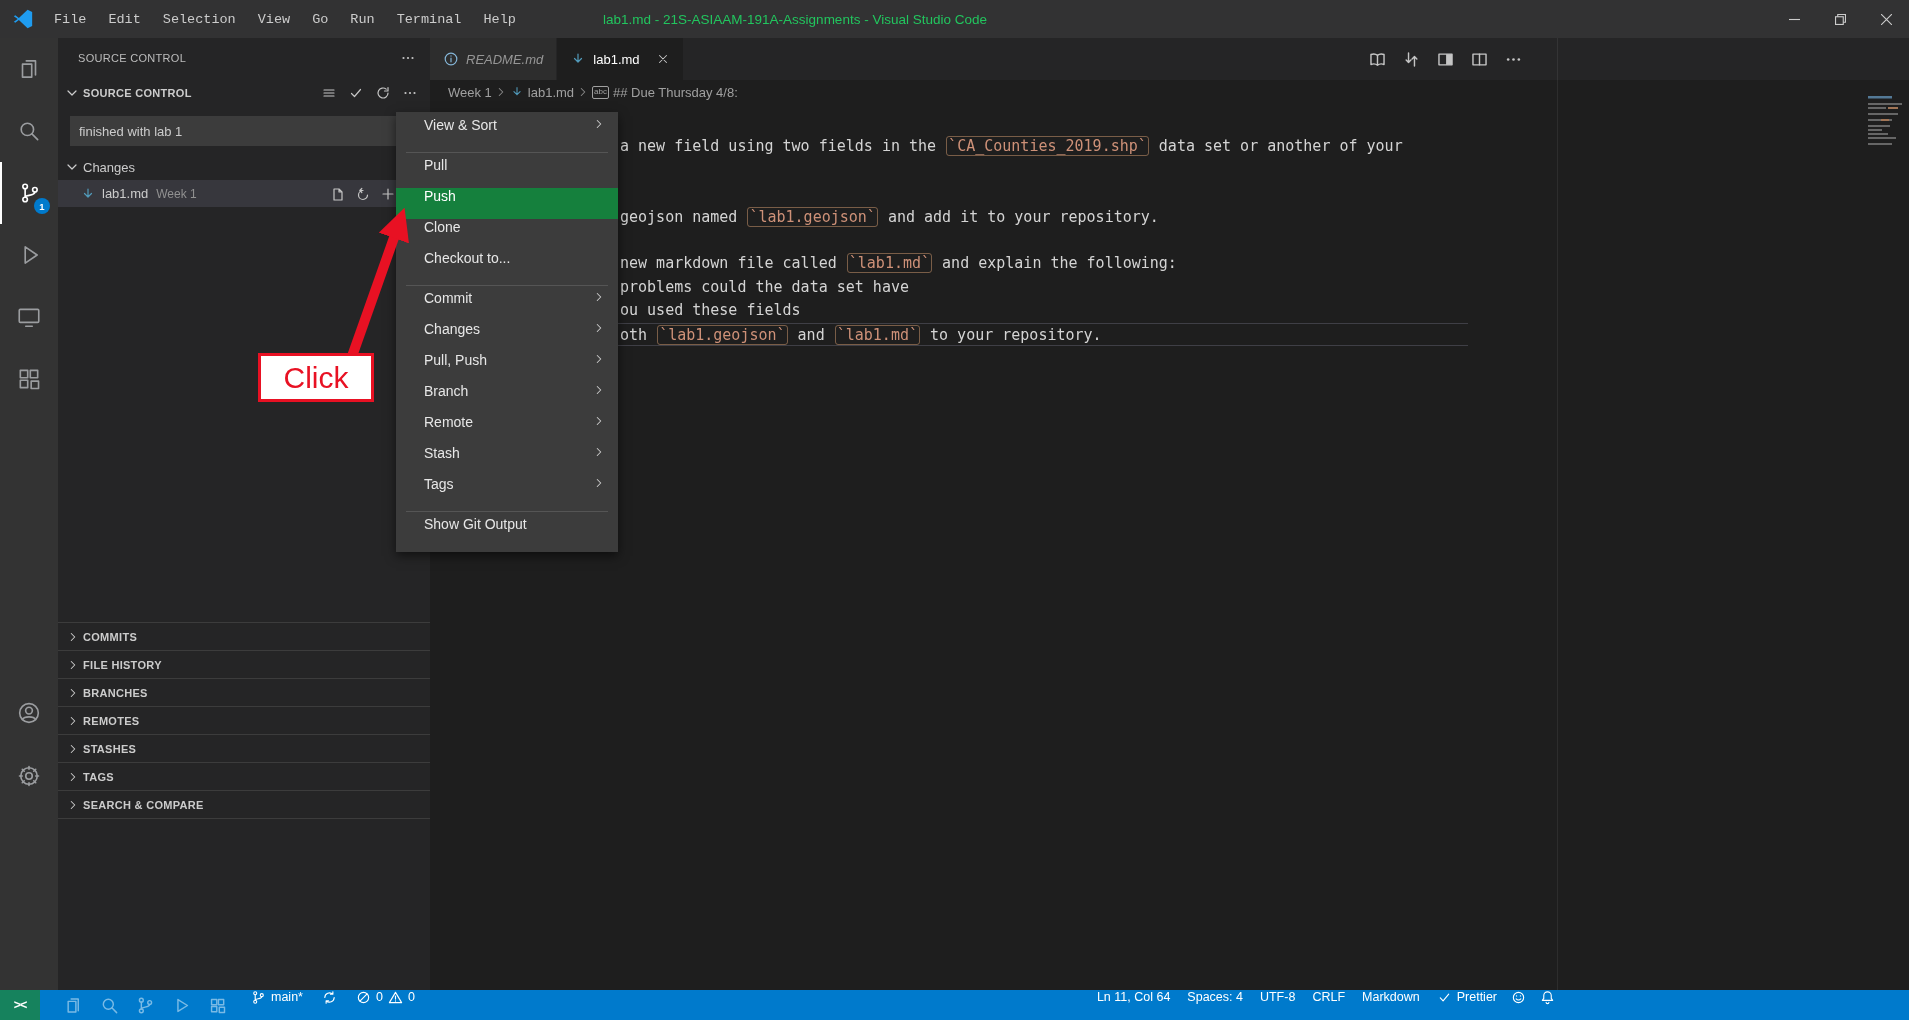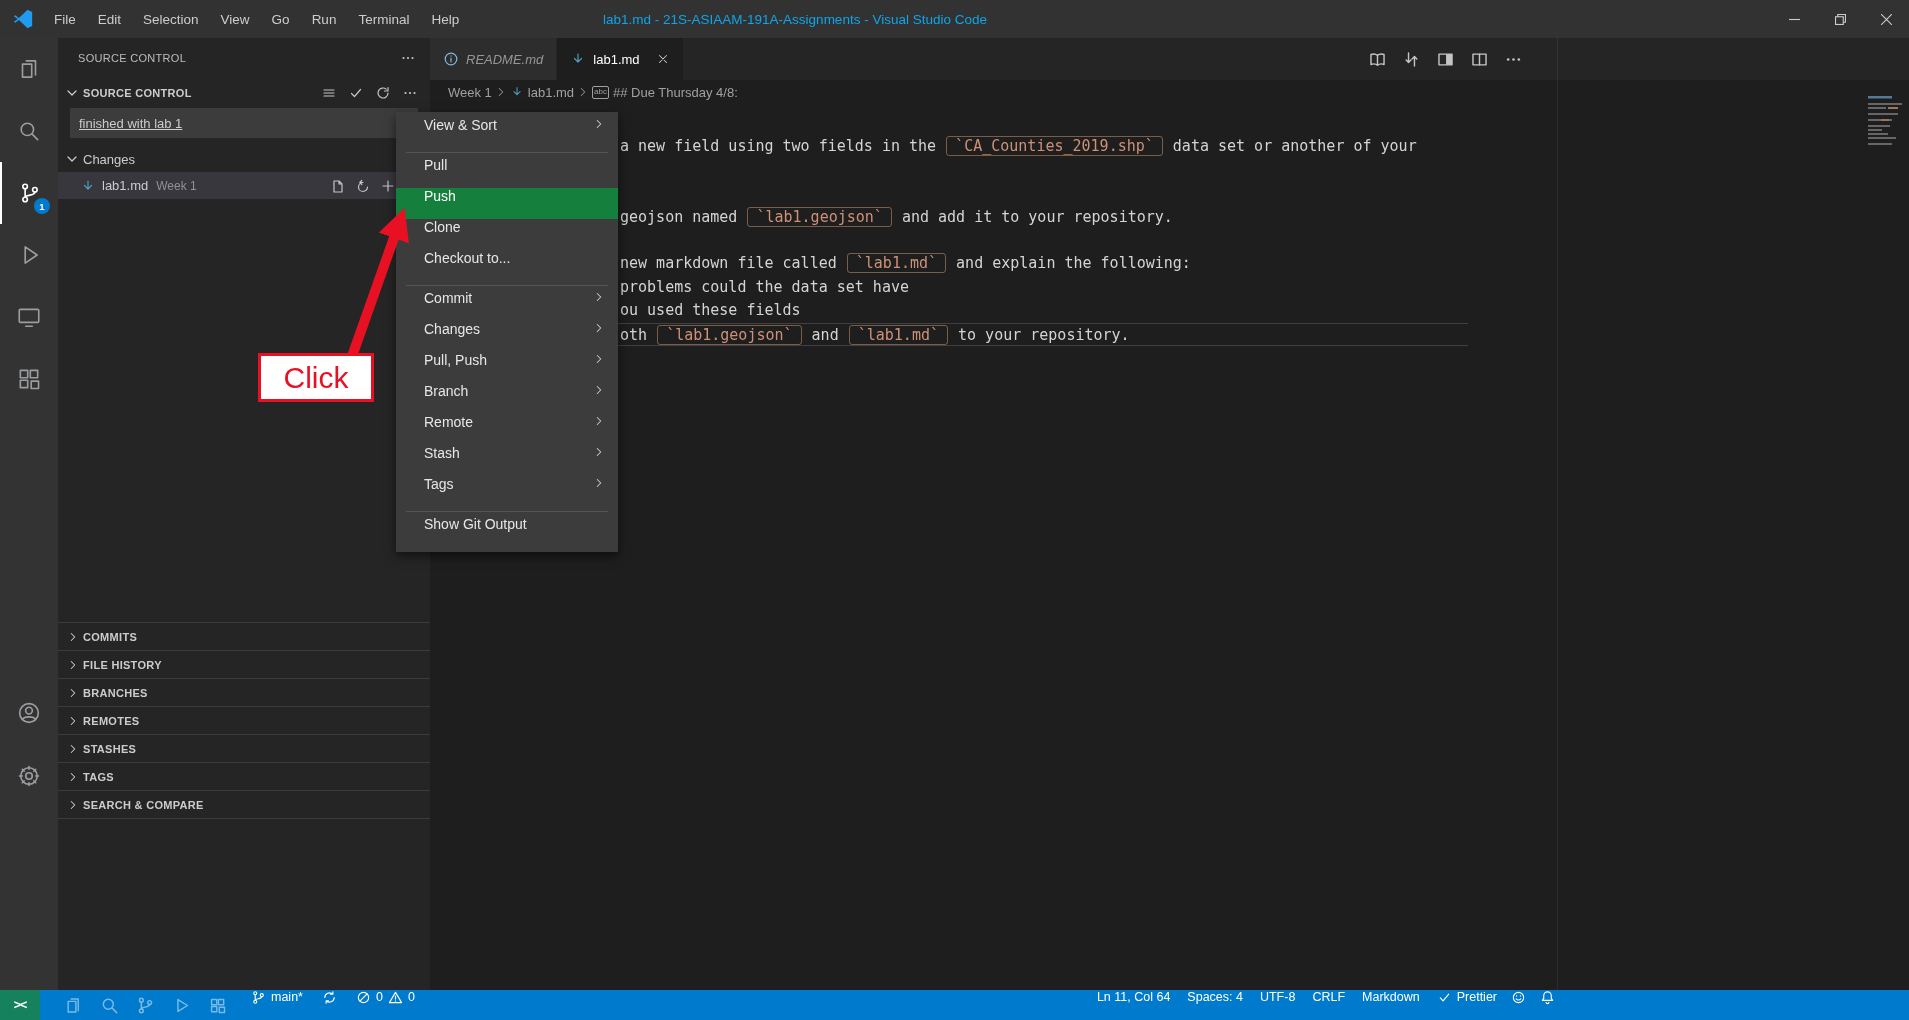--- a/index.html
+++ b/index.html
@@ -5,43 +5,43 @@
   html,body{margin:0;padding:0;}
   body{width:1909px;height:1020px;position:relative;overflow:hidden;background:#1e1e1e;
        font-family:"Liberation Sans",sans-serif;-webkit-font-smoothing:antialiased;}
   .ic{width:16px;height:16px;stroke:currentColor;fill:none;stroke-width:1.2;stroke-linecap:round;stroke-linejoin:round;flex:none;}
   .ic .f{fill:currentColor;stroke:none;}
   .ic24{width:26px;height:26px;stroke:currentColor;fill:none;stroke-width:1.5;stroke-linecap:round;stroke-linejoin:round;}
 
   
   .titlebar{position:absolute;top:0;left:0;right:0;height:38px;background:#323233;display:flex;align-items:center;color:#cccccc;font-size:13.5px;z-index:10;}
   .vscode-logo{width:22px;height:22px;margin:0 9px 0 12px;display:flex;}
-  .menubar{display:flex;height:38px;}
+  .menubar{display:flex;height:38px;font-family:Liberation Mono, monospace;}
   .menu-item{padding:0 11px;height:38px;display:flex;align-items:center;cursor:default;}
-  .window-title{position:absolute;left:560px;width:470px;text-align:center;font-size:13.5px;color:#0ea5e9;white-space:nowrap;}
+  .window-title{position:absolute;left:560px;width:470px;text-align:center;font-size:13.5px;color:#22c55e;white-space:nowrap;}
   .window-controls{margin-left:auto;display:flex;height:38px;}
   .wc{width:46px;height:38px;display:flex;align-items:center;justify-content:center;}
   .wc svg{width:11px;height:11px;stroke:#cccccc;fill:none;stroke-width:1;}
 
   
   .activitybar{position:absolute;left:0;top:38px;width:58px;bottom:30px;background:#333333;z-index:5;}
   .ab-slot{height:62px;display:flex;align-items:center;justify-content:center;color:#9b9da0;position:relative;box-sizing:border-box;}
   .ab-slot.active{color:#ffffff;border-left:2px solid #ffffff;}
   .badge{position:absolute;right:8px;bottom:10px;background:#007acc;color:#fff;border-radius:50%;width:16px;height:16px;font-size:9.5px;display:flex;align-items:center;justify-content:center;font-weight:bold;}
   .ab-slot.account{position:absolute;top:651px;left:0;right:0;height:48px;}
   .ab-slot.settings{position:absolute;top:714px;left:0;right:0;height:48px;}
 
   
   .sidebar{position:absolute;left:58px;top:38px;width:372px;bottom:30px;background:#252526;color:#cccccc;font-size:13px;z-index:5;}
   .pane-header{height:40px;display:flex;align-items:center;padding:0 14px 0 20px;}
   .pane-title{font-size:11px;color:#bcbcbc;letter-spacing:.3px;}
   .pane-header .more{margin-left:auto;display:flex;color:#c5c5c5;}
   .provider-row{height:30px;display:flex;align-items:center;padding:0 12px 0 6px;font-size:11px;font-weight:bold;gap:3px;letter-spacing:.3px;}
   .provider-icons{margin-left:auto;display:flex;gap:11px;color:#c5c5c5;}
-  .commit-input{display:block;margin:0 12px 8px;height:30px;background:#3c3c3c;border:1px solid #3c3c3c;color:#cccccc;font-size:13px;padding:0 8px;width:calc(100% - 24px);box-sizing:border-box;font-family:"Liberation Sans",sans-serif;outline:none;text-decoration:underline;}
+  .commit-input{display:block;margin:8px 12px 8px;height:30px;background:#3c3c3c;border:1px solid #3c3c3c;color:#cccccc;font-size:13px;padding:0 8px;width:calc(100% - 24px);box-sizing:border-box;font-family:"Liberation Sans",sans-serif;outline:none;}
   .changes-row{height:26px;display:flex;align-items:center;padding-left:6px;gap:3px;margin-top:2px;}
   .change-item{height:27px;display:flex;align-items:center;background:#37373d;padding-left:22px;gap:6px;}
   .change-folder{color:#919191;font-size:12px;margin-left:2px;}
   .change-actions{margin-left:auto;display:flex;gap:9px;padding-right:34px;color:#c5c5c5;}
   .md-ic{color:#519aba;}
   .panels{position:absolute;top:584px;left:0;right:0;}
   .panel-row{height:27px;display:flex;align-items:center;border-top:1px solid #3c3c3c;padding-left:8px;gap:3px;font-size:11px;font-weight:bold;letter-spacing:.3px;color:#cccccc;}
   .panel-row:last-child{border-bottom:1px solid #3c3c3c;}
   .panel-row .ic{width:14px;height:14px;}
 
@@ -59,21 +59,21 @@
   .breadcrumbs{height:24px;display:flex;align-items:center;padding-left:18px;color:#a0a0a0;font-size:13px;gap:2px;background:#1e1e1e;}
   .bc-item{display:flex;align-items:center;gap:4px;}
   .bc-sep{display:flex;color:#8a8a8a;}
   .bc-sep .ic{width:14px;height:14px;}
   .breadcrumbs .md-ic{width:14px;height:14px;}
   .abc-icon{display:inline-flex;align-items:center;justify-content:center;border:1px solid #a0a0a0;border-radius:2px;height:11px;padding:0 1px;font-size:8px;line-height:1;color:#a0a0a0;}
   .abc-icon::after{content:"abc";}
   .editor-content{position:absolute;top:66px;left:0;right:0;bottom:0;padding-top:8px;}
   .code-line{height:23.4px;line-height:23.4px;white-space:pre;padding-left:190px;font-family:"DejaVu Sans Mono",monospace;font-size:15px;color:#d4d4d4;box-sizing:border-box;}
   .seg-heading{color:#569cd6;font-weight:bold;}
-  .seg-code{color:#ce9178;border:1px solid rgba(196,146,106,.55);border-radius:3px;padding:0 8px;margin:0 1px;}
+  .seg-code{color:#ce9178;border:1px solid rgba(196,146,106,.55);border-radius:3px;padding:0 1px;margin:0 1px;}
   .code-line.current{border-top:1px solid #3f3f46;border-bottom:1px solid #3f3f46;width:1038px;}
   .minimap{position:absolute;left:1436px;top:55px;width:44px;height:104px;opacity:.95;}
   .bg-seam{position:absolute;left:1557px;top:38px;bottom:30px;width:1px;background:rgba(255,255,255,.07);z-index:4;}
 
   
   .statusbar{position:absolute;bottom:0;left:0;right:0;height:30px;background:#007acc;color:#ffffff;font-size:12.5px;display:flex;align-items:center;z-index:10;}
   .remote-ind{width:40px;height:30px;background:#16825d;display:flex;align-items:center;justify-content:center;font-weight:bold;font-size:12.5px;letter-spacing:-1px;}
   .ghost-icons{display:flex;gap:17px;margin:0 10px 0 15px;opacity:.55;color:#dff0fb;}
   .ghost-icons .ic{width:19px;height:19px;}
   .sb-left{display:flex;align-items:center;gap:9px;}

